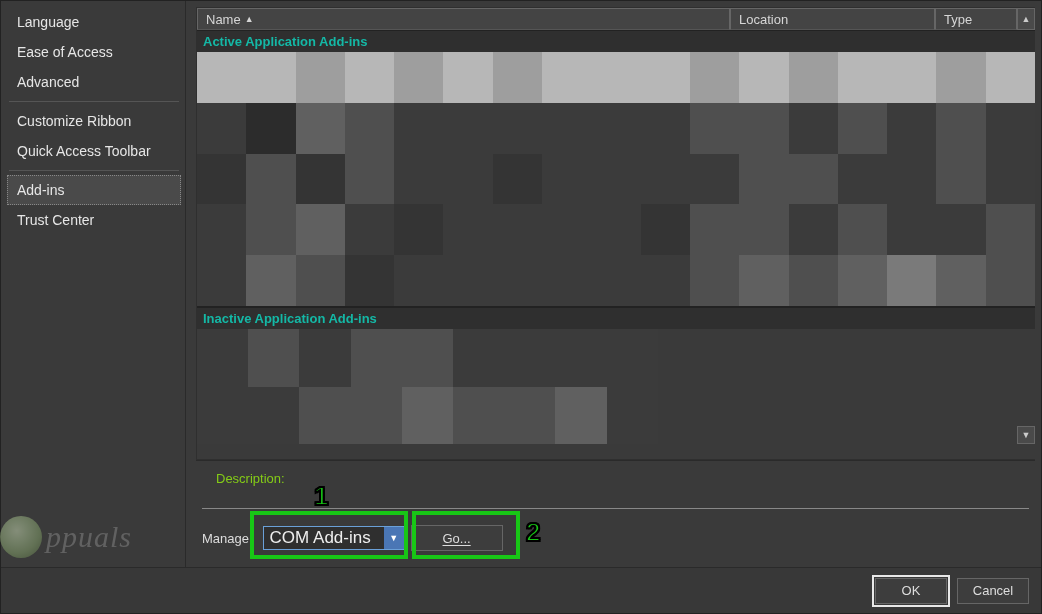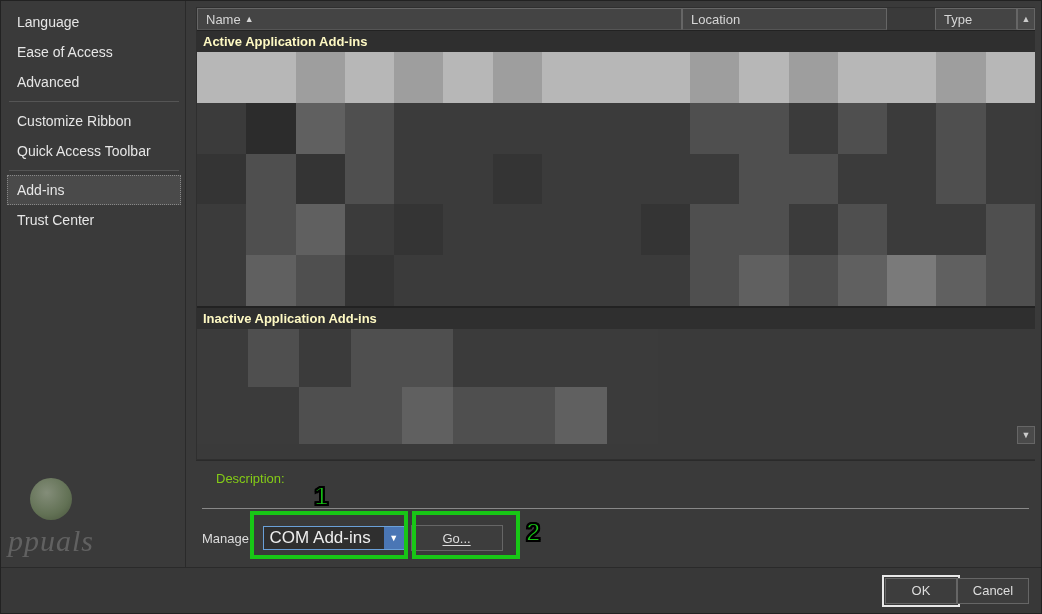--- a/index.html
+++ b/index.html
@@ -76,29 +76,29 @@
       border-bottom: 1px solid #555;
       padding: 2px 8px;
       display: flex;
       align-items: center;
       color: #d6d6d6;
       font-size: 13px;
       cursor: pointer;
     }
     .col-name { flex: 1; }
     .col-location { width: 205px; }
-    .col-type { width: 82px; margin-left: 48px; }
+    .col-type { width: 82px; }
     .col-scroll { width: 18px; background:#4a4a4a; border:1px solid #666; display:flex; align-items:center; justify-content:center; }
     .sort-arrow {
       margin-left: 4px;
       font-size: 9px;
     }
     .section-header {
       background: #2f2f2f;
-      color: #fef9c3;
+      color: #14b8a6;
       font-weight: bold;
       padding: 3px 6px;
       font-size: 13px;
       border-top: 1px solid #222;
     }
     .rows {
       position: relative;
       overflow: hidden;
     }
     .rows.active { height: 255px; border-bottom:1px solid #222;}
@@ -200,20 +200,21 @@
       pointer-events: none;
       font-family: Arial, sans-serif;
     }
     .dialog-footer {
       height: 46px;
       border-top: 1px solid #2a2a2a;
       display: flex;
       justify-content: flex-end;
       align-items: center;
       padding: 0 12px;
+      gap: 10px;
       background: #383838;
     }
     .footer-btn {
       width: 72px;
       height: 26px;
       background: #3d3d3d;
       border: 1px solid #666;
       color: #ddd;
       display: flex;
       align-items: center;
@@ -234,28 +235,27 @@
       background:#4a4a4a;
       border:1px solid #666;
       display:flex;
       align-items:center;
       justify-content:center;
       color:#ccc;
       font-size:9px;
     }
     .watermark {
       position: absolute;
-      left: 8px;
+      left: 0;
       bottom: 56px;
       display: flex;
       align-items: center;
       gap: 4px;
       opacity: 0.5;
       pointer-events: none;
-      flex-direction: column;
     }
     .watermark-icon {
       width: 42px;
       height: 42px;
       border-radius: 50%;
       background: radial-gradient(circle at 40% 35%, #cde0b8 0%, #8aa86f 60%, #52693c 100%);
       position: relative;
     }
     .watermark-text {
       font-family: Georgia, serif;

